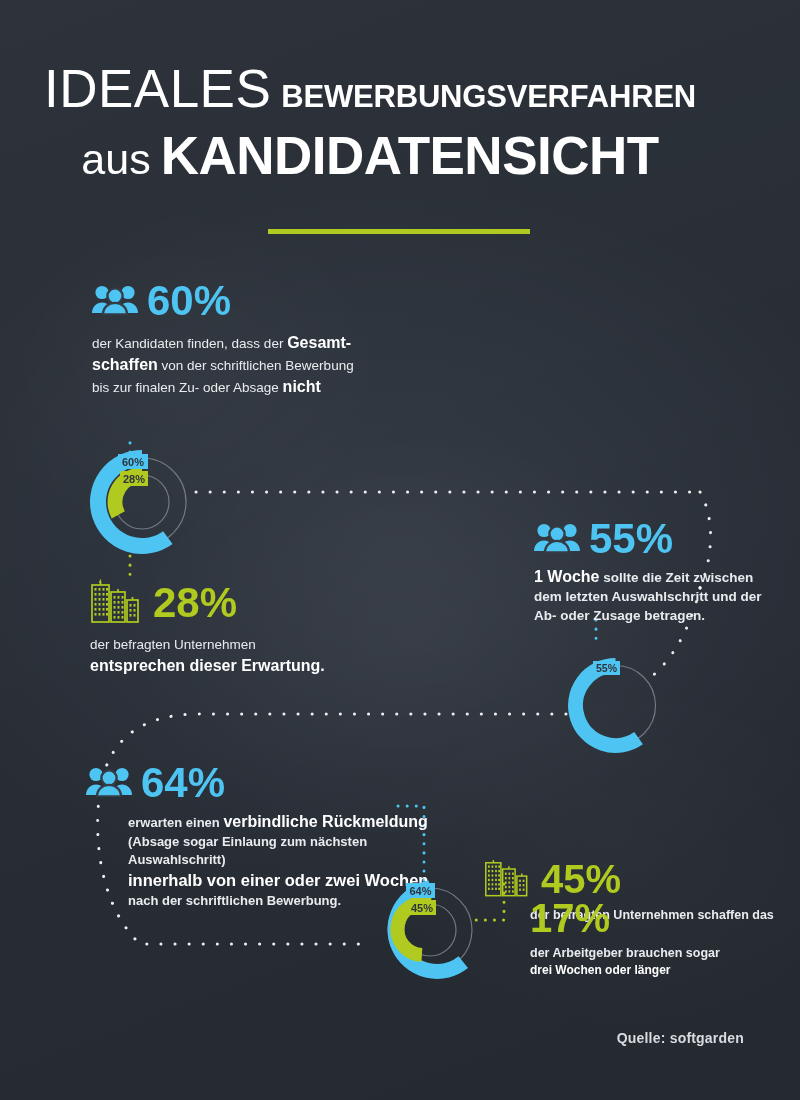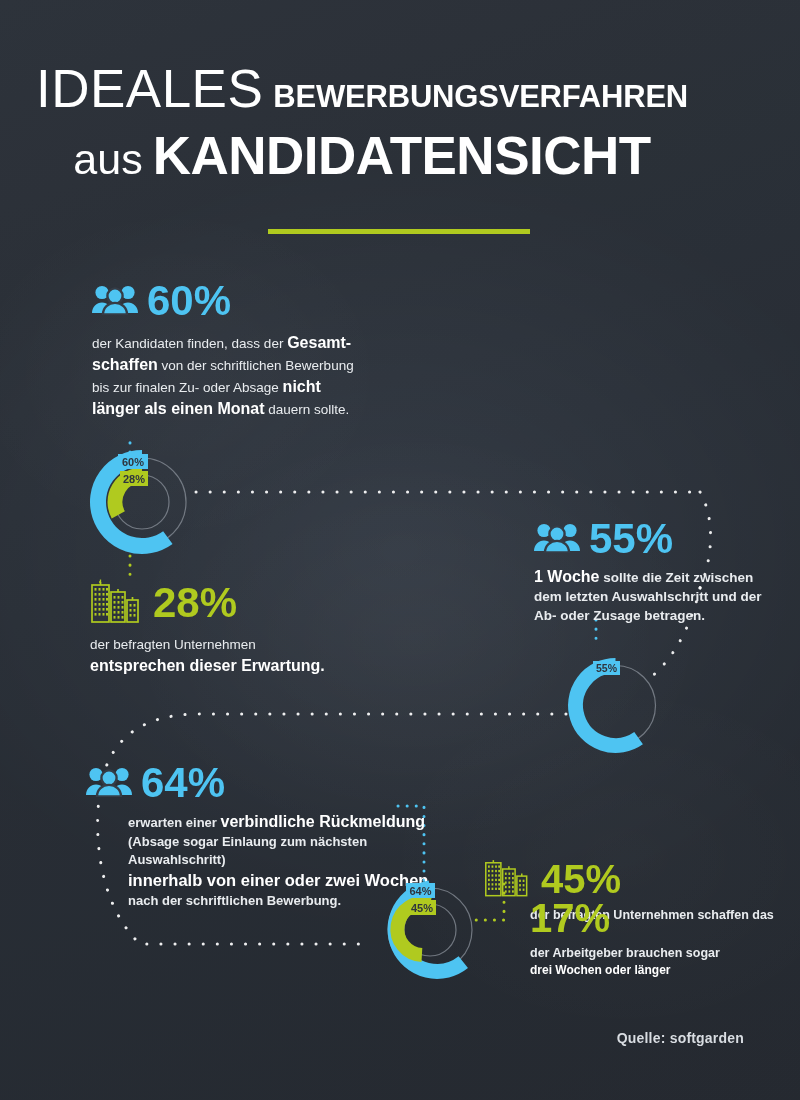--- a/index.html
+++ b/index.html
@@ -18,21 +18,21 @@
       radial-gradient(ellipse 420px 300px at 52% 58%, rgba(255,255,255,0.035), rgba(255,255,255,0) 70%),
       radial-gradient(ellipse 300px 240px at 22% 34%, rgba(255,255,255,0.022), rgba(255,255,255,0) 72%),
       radial-gradient(ellipse 360px 260px at 78% 78%, rgba(255,255,255,0.018), rgba(255,255,255,0) 70%),
       radial-gradient(ellipse 520px 400px at 50% 50%, rgba(0,0,0,0.0), rgba(0,0,0,0.22) 95%),
       linear-gradient(160deg,#3a414b 0%, #343b45 45%, #2f353e 100%);
     pointer-events:none;
   }
   .stage { position:absolute; inset:0; }
 
   
-  .title-wrap { position:absolute; left:0; top:62px; width:724px; text-align:center; }
+  .title-wrap { position:absolute; left:8px; top:62px; width:724px; text-align:center; }
   .title-line1 { white-space:nowrap; line-height:1; }
   .t-ideales {
     font-size:53px; font-weight:400; letter-spacing:0.5px; color:#ffffff;
     vertical-align:baseline;
   }
   .t-bewerb {
     font-size:31px; font-weight:700; letter-spacing:-0.2px; color:#ffffff;
     vertical-align:baseline; margin-left:10px;
   }
   .title-line2 { white-space:nowrap; line-height:1; margin-top:14px; }
@@ -129,23 +129,20 @@
     </div>
     <div class="desc" style="font-size:13.5px; margin-top:10px;">
       <div>
         <span class="lite">der Kandidaten finden, dass der </span><span class="bold" style="font-size:16px;">Gesamt-</span>
       </div>
       <div>
         <span class="bold" style="font-size:16px;">schaffen</span><span class="lite"> von der schriftlichen Bewerbung</span>
       </div>
       <div>
         <span class="lite">bis zur finalen Zu- oder Absage </span><span class="bold" style="font-size:16px;">nicht</span>
-      </div>
-      <div>
-        <span class="bold" style="font-size:16px;">länger als einen Monat</span><span class="lite"> dauern sollte.</span>
       </div>
     </div>
   </div>
 
   <div class="donut" style="left:82px; top:442px;">
     <svg width="120" height="120" viewBox="0 0 120 120">
 
       <circle cx="60" cy="60" r="44" fill="none" stroke="#8a9099" stroke-width="1.2" opacity="0.75"></circle>
 
       <circle cx="60" cy="60" r="27" fill="none" stroke="#8a9099" stroke-width="1.2" opacity="0.75"></circle>
@@ -281,21 +278,21 @@
           <path d="M0 30c0-6.2 4.6-10.4 10-10.4S20 23.8 20 30z" fill="#4ec4f2"></path>
           <path d="M26 30c0-6.2 4.6-10.4 10-10.4S46 23.8 46 30z" fill="#4ec4f2"></path>
           <circle cx="23" cy="13" r="7.6" fill="#4ec4f2" stroke="#353c46" stroke-width="2.4"></circle>
           <path d="M11 31.5c0-6.9 5.2-11.6 12-11.6s12 4.7 12 11.6z" fill="#4ec4f2" stroke="#353c46" stroke-width="2.4"></path>
         </svg>
       </span>
       <span class="pct pct-blue" style="font-size:42px;">64%</span>
     </div>
     <div class="desc" style="font-size:13px; margin-top:7px; margin-left:42px;">
       <div>
-        <span class="lite" style="font-weight:700;">erwarten einer </span><span class="bold" style="font-size:16px;">verbindliche Rückmeldung</span>
+        <span class="lite" style="font-weight:700;">erwarten einen </span><span class="bold" style="font-size:16px;">verbindliche Rückmeldung</span>
       </div>
       <div>
         <span class="lite" style="font-weight:700;">(Absage sogar Einlaung zum nächsten Auswahlschritt)</span>
       </div>
       <div>
         <span class="bold" style="font-size:16.5px;">innerhalb von einer oder zwei Wochen</span>
       </div>
       <div>
         <span class="lite" style="font-weight:700;">nach der schriftlichen Bewerbung.</span>
       </div>

